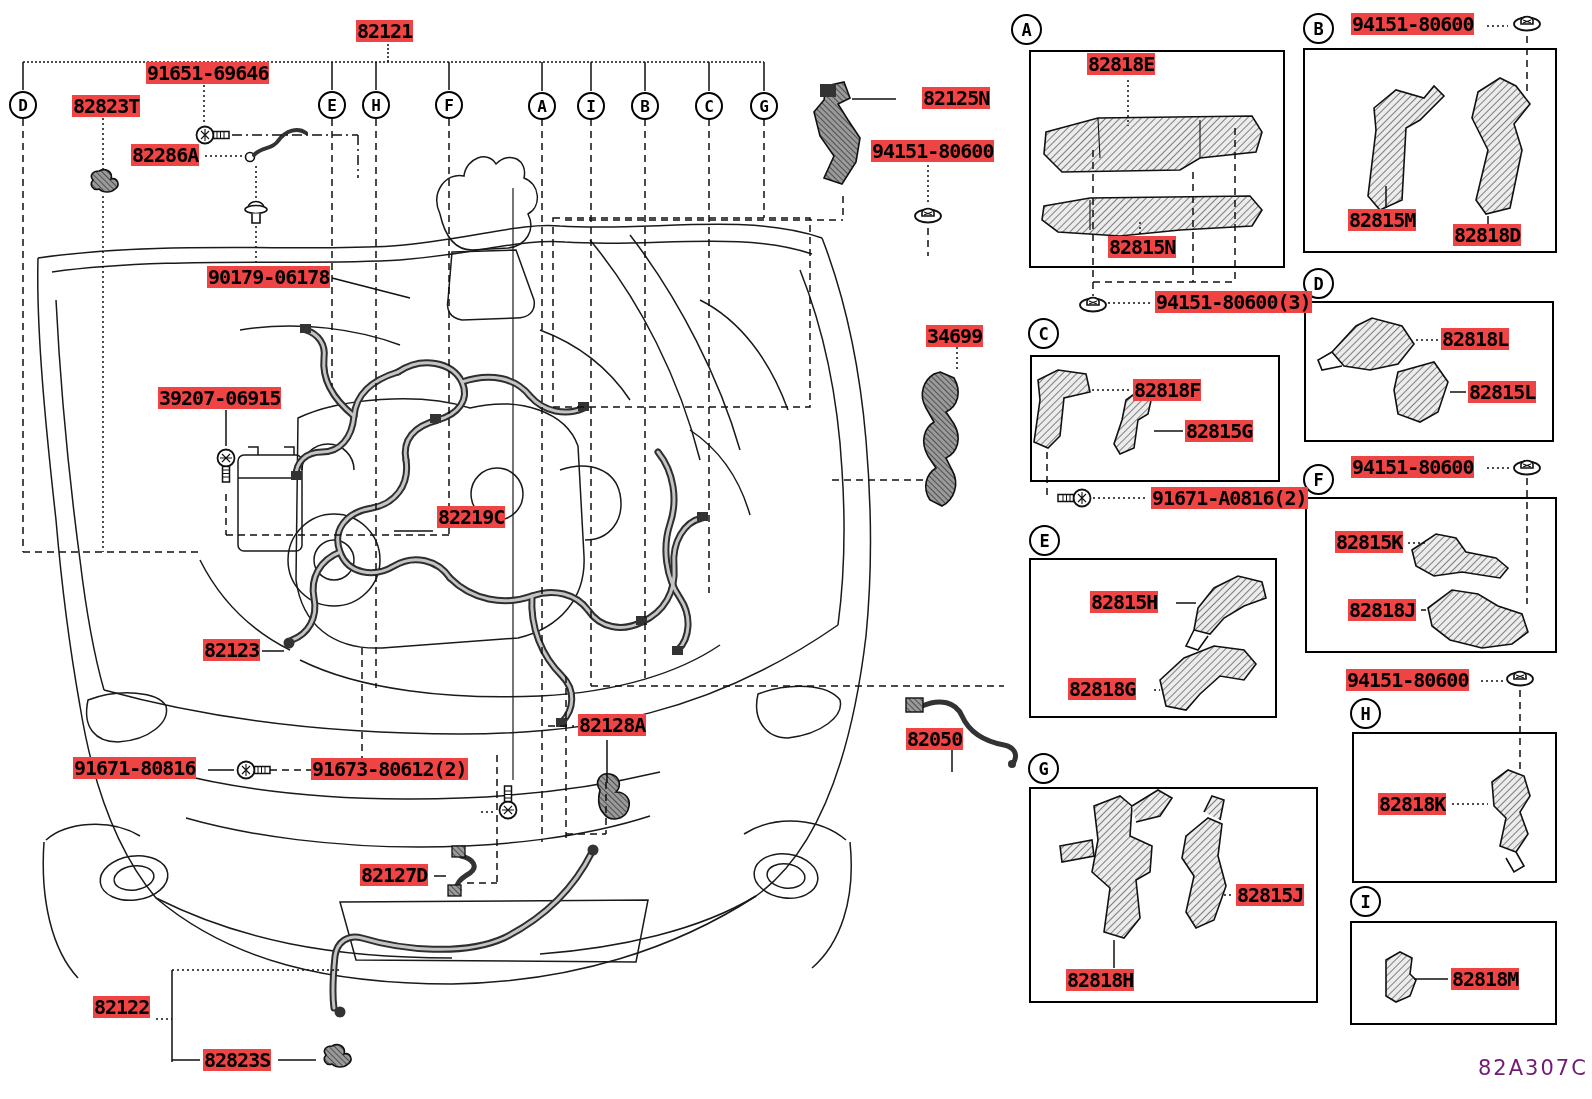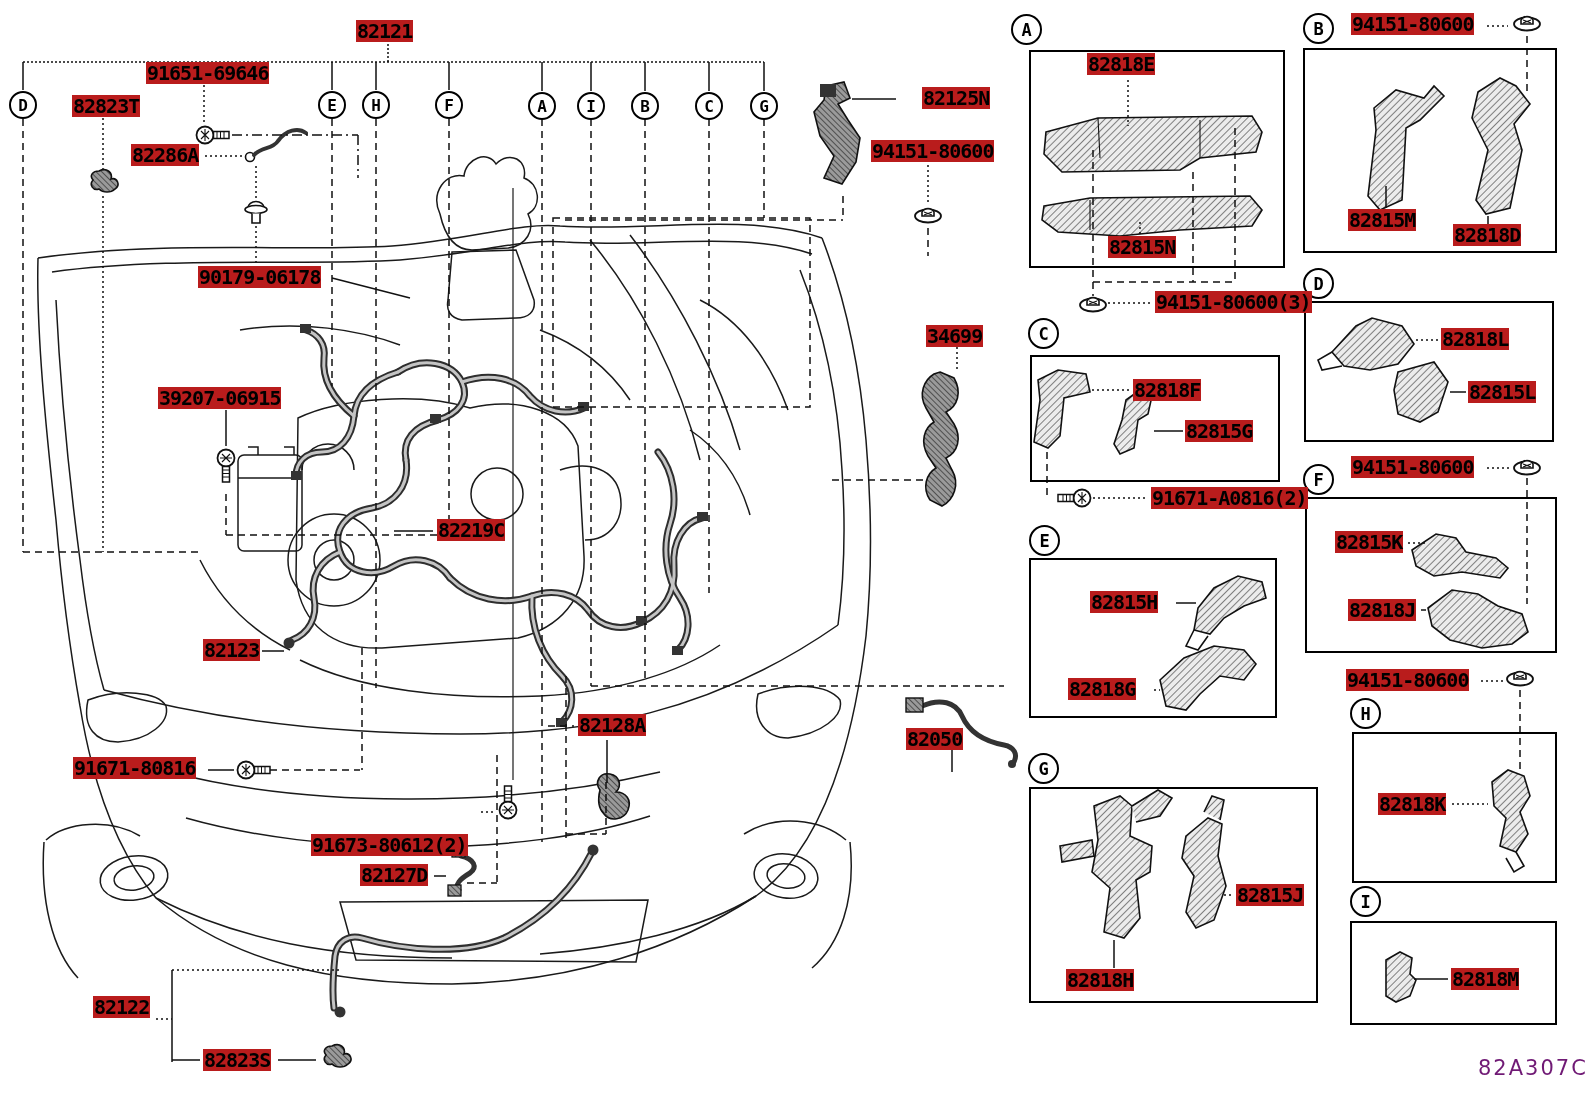--- a/index.html
+++ b/index.html
@@ -1,20 +1,20 @@
 <!DOCTYPE html>
 <html><head>
 <meta charset="utf-8">
 <style>
   html,body{margin:0;padding:0;background:#fff;}
   .stage{position:relative;width:1592px;height:1099px;background:#ffffff;overflow:hidden;
          font-family:"DejaVu Sans Mono",monospace;}
   .art{position:absolute;left:0;top:0;}
   .lbl{position:absolute;font:700 20px "DejaVu Sans Mono",monospace;letter-spacing:-1px;
-       color:#000;white-space:nowrap;background:#b91c1c;padding:0 1px;line-height:22px;}
+       color:#000;white-space:nowrap;background:#ef4444;padding:0 1px;line-height:22px;}
   .code{position:absolute;font:400 21px "DejaVu Sans",sans-serif;color:#701a75;
         letter-spacing:2px;white-space:nowrap;}
   .cc{position:absolute;width:28px;height:28px;border:2.2px solid #000;border-radius:50%;
       background:#fff;display:flex;align-items:center;justify-content:center;
       font:700 16px "DejaVu Sans Mono",monospace;color:#000;box-sizing:border-box;}
   .pc{width:31px;height:31px;font-size:17px;}
   .pbox{position:absolute;border:2.2px solid #000;box-sizing:border-box;background:transparent;}
 </style>
 </head>
 <body>
@@ -399,27 +399,27 @@
 <div class="cc pc" style="left:1350px;top:886px">
       <span>I</span>
     </div>
 
 <div class="lbl" style="left:356px;top:20px">82121</div>
 <div class="lbl" style="left:146px;top:62px">91651-69646</div>
 <div class="lbl" style="left:72px;top:95px">82823T</div>
 <div class="lbl" style="left:131px;top:144px">82286A</div>
 <div class="lbl" style="left:922px;top:87px">82125N</div>
 <div class="lbl" style="left:871px;top:140px">94151-80600</div>
-<div class="lbl" style="left:198px;top:266px">90179-06178</div>
+<div class="lbl" style="left:207px;top:266px">90179-06178</div>
 <div class="lbl" style="left:158px;top:387px">39207-06915</div>
 <div class="lbl" style="left:926px;top:325px">34699</div>
-<div class="lbl" style="left:437px;top:519px">82219C</div>
+<div class="lbl" style="left:437px;top:506px">82219C</div>
 <div class="lbl" style="left:203px;top:639px">82123</div>
 <div class="lbl" style="left:73px;top:757px">91671-80816</div>
-<div class="lbl" style="left:311px;top:834px">91673-80612(2)</div>
+<div class="lbl" style="left:311px;top:758px">91673-80612(2)</div>
 <div class="lbl" style="left:360px;top:864px">82127D</div>
 <div class="lbl" style="left:578px;top:714px">82128A</div>
 <div class="lbl" style="left:906px;top:728px">82050</div>
 <div class="lbl" style="left:93px;top:996px">82122</div>
 <div class="lbl" style="left:203px;top:1049px">82823S</div>
 
 <div class="lbl" style="left:1087px;top:53px">82818E</div>
 <div class="lbl" style="left:1108px;top:236px">82815N</div>
 <div class="lbl" style="left:1155px;top:291px">94151-80600(3)</div>
 

